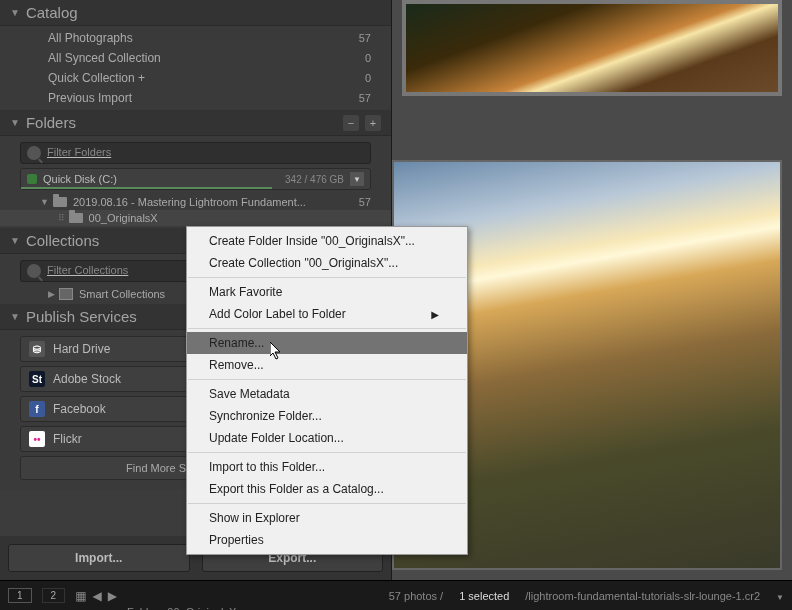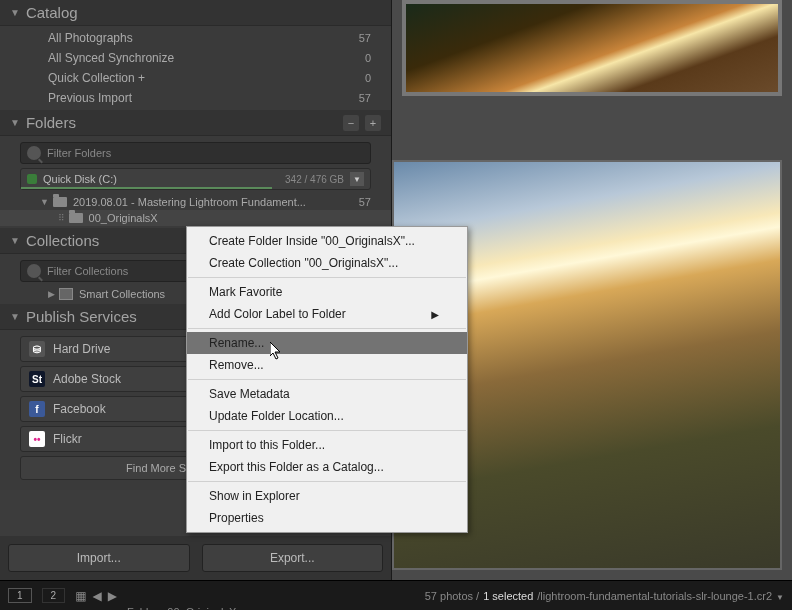--- a/index.html
+++ b/index.html
@@ -8,78 +8,78 @@
 .sidebar { width: 392px; background: #3c3c3c; display: flex; flex-direction: column; border-right: 1px solid #1a1a1a; }
 .panel-header { background: #333; padding: 4px 10px; display: flex; align-items: center; cursor: pointer; border-bottom: 1px solid #2a2a2a; }
 .panel-header .tri { margin-right: 6px; font-size: 10px; color: #888; }
 .panel-title { color: #a3a3a3; font-size: 15px; flex: 1; }
 .panel-actions { display: flex; gap: 6px; }
 .panel-actions span { width: 16px; height: 16px; display: inline-flex; align-items: center; justify-content: center; background: #444; color: #aaa; font-size: 11px; border-radius: 2px; cursor: pointer; }
 .panel-body { background: #3a3a3a; padding: 2px 0; }
 .row { display: flex; align-items: center; padding: 3px 20px 3px 48px; color: #aaa; cursor: pointer; }
 .row .label { flex: 1; white-space: nowrap; overflow: hidden; text-overflow: ellipsis; }
 .row .count { color: #999; font-size: 11px; }
-.filter-box { margin: 4px 20px; background: #2f2f2f; border: 1px solid #222; border-radius: 3px; display: flex; align-items: center; padding: 3px 6px; }
+.filter-box { margin: 4px 20px; background: #2f2f2f; border: 1px solid #222; border-radius: 3px; display: flex; align-items: flex-start; padding: 3px 6px; text-decoration: underline; }
 .filter-box .fi { width: 14px; height: 14px; background: #555; border-radius: 50%; margin-right: 6px; position: relative; }
 .filter-box .fi::after { content: ""; position: absolute; bottom: -2px; right: -2px; width: 5px; height: 2px; background: #555; transform: rotate(45deg); }
 .filter-box .ph { color: #888; font-size: 11px; }
 .disk-row { margin: 4px 20px; background: #3f3f3f; border: 1px solid #2a2a2a; border-radius: 3px; display: flex; align-items: center; padding: 3px 6px; position: relative; }
 .disk-row .led { width: 10px; height: 10px; background: #3a7d3a; border-radius: 2px; margin-right: 6px; }
 .disk-row .label { flex: 1; color: #bbb; font-size: 11px; }
 .disk-row .usage { font-size: 10px; color: #888; margin-right: 6px; }
 .disk-row .togg { width: 14px; height: 14px; background: #555; display: inline-flex; align-items: center; justify-content: center; color: #ccc; font-size: 8px; }
 .disk-row .bar { position: absolute; left: 0; bottom: 0; height: 2px; width: 72%; background: #5a8a5a; }
 .tree-row { display: flex; align-items: center; padding: 2px 20px 2px 40px; color: #aaa; cursor: pointer; }
 .tree-row .twist { font-size: 9px; color: #888; margin-right: 4px; }
 .tree-row .ficon { width: 14px; height: 10px; background: #888; margin-right: 6px; border-radius: 1px; position: relative; }
 .tree-row .ficon::before { content: ""; position: absolute; top: -3px; left: 0; width: 6px; height: 3px; background: #888; border-radius: 1px 1px 0 0; }
 .tree-row .label { flex: 1; white-space: nowrap; overflow: hidden; text-overflow: ellipsis; font-size: 11px; }
 .tree-row .count { font-size: 11px; color: #999; }
 .tree-child { padding-left: 58px; background: #444; }
 .tree-child .twist { color: #777; }
 .pub-item { margin: 4px 20px; background: #3f3f3f; border: 1px solid #2a2a2a; border-radius: 3px; display: flex; align-items: center; padding: 4px 8px; gap: 8px; cursor: pointer; }
 .pub-item .picon { width: 16px; height: 16px; border-radius: 2px; display: inline-flex; align-items: center; justify-content: center; font-size: 10px; font-weight: bold; color: #fff; }
 .find-more { margin: 4px 20px 8px; background: #3f3f3f; border: 1px solid #2a2a2a; border-radius: 3px; text-align: center; padding: 5px; color: #aaa; font-size: 11px; cursor: pointer; }
-.bottom-buttons { display: flex; gap: 12px; padding: 8px 8px; background: #333; margin-top: auto; }
+.bottom-buttons { display: flex; gap: 12px; padding: 8px 8px; background: #333; margin-top: auto; font-weight: bold; }
 .big-btn { flex: 1; background: #3f3f3f; border: 1px solid #222; border-radius: 3px; padding: 6px; text-align: center; color: #bbb; font-size: 12px; cursor: pointer; }
 .main { flex: 1; background: #4a4a4a; position: relative; }
 .thumb1 { position: absolute; top: 0; left: 10px; right: 10px; height: 96px; border: 4px solid #777; background: linear-gradient(160deg, #1a2a1a 0%, #3a2a0a 30%, #c8843a 55%, #f7e6a8 60%, #5a3a1a 75%, #6a4a2a 100%); }
 .thumb2 { position: absolute; top: 160px; left: 0; right: 10px; bottom: 10px; background: #4a4a4a; }
 .context { position: absolute; left: 186px; top: 226px; width: 282px; background: #f0f0f0; border: 1px solid #999; box-shadow: 2px 2px 6px rgba(0,0,0,0.4); z-index: 100; padding: 3px 0; }
 .ctx-item { padding: 4px 28px 4px 22px; font-size: 12px; color: #222; cursor: default; display: flex; align-items: center; }
 .ctx-item.hover { background: #737373; }
 .ctx-item .arrow { margin-left: auto; font-size: 10px; }
 .ctx-sep { height: 1px; background: #d0d0d0; margin: 3px 1px; }
 .cursor { position: absolute; left: 270px; top: 342px; z-index: 200; pointer-events: none; }
 .statusbar { height: 30px; background: #1a1a1a; display: flex; align-items: center; padding: 0 8px; gap: 10px; color: #888; font-size: 11px; border-top: 1px solid #000; }
 .sb-num { border: 1px solid #555; padding: 1px 8px; color: #aaa; font-size: 10px; cursor: pointer; }
 .sb-icons { display: flex; gap: 6px; color: #888; }
 .sb-icons span { cursor: pointer; font-size: 12px; }
 .sb-path { flex: 0 0 auto; margin-top: 32px; }
-.sb-right { margin-left: auto; display: flex; gap: 4px; align-items: flex-end; }
+.sb-right { margin-left: auto; display: flex; gap: 16px; align-items: flex-end; }
 .sb-right .sel { color: #ddd; }
 .img2 { width: 100%; height: 100%; background: linear-gradient(170deg, #6a8aaa 0%, #b8c8d8 15%, #f8e8b8 25%, #fff8d8 28%, #d8a858 35%, #8a6a3a 50%, #4a4a2a 70%, #3a3a2a 100%); border: 2px solid #666; }
 </style>
 </head>
 <body>
 
 <div class="app">
   <div class="sidebar">
 
     <div class="panel-header">
       <span class="tri">▼</span>
       <span class="panel-title">Catalog</span>
     </div>
     <div class="panel-body">
       <div class="row">
         <span class="label">All Photographs</span>
         <span class="count">57</span>
       </div>
       <div class="row">
-        <span class="label">All Synced Synchronize</span>
+        <span class="label">All Synced Collection</span>
         <span class="count">0</span>
       </div>
       <div class="row">
         <span class="label">Quick Collection  +</span>
         <span class="count">0</span>
       </div>
       <div class="row">
         <span class="label">Previous Import</span>
         <span class="count">57</span>
       </div>
@@ -101,21 +101,21 @@
       <div class="disk-row">
         <span class="led"></span>
         <span class="label">Quick Disk (C:)</span>
         <span class="usage">342 / 476 GB</span>
         <span class="togg">▼</span>
         <span class="bar"></span>
       </div>
       <div class="tree-row">
         <span class="twist">▼</span>
         <span class="ficon"></span>
-        <span class="label">2019.08.01 - Mastering Lightroom Fundament...</span>
+        <span class="label">2019.08.16 - Mastering Lightroom Fundament...</span>
         <span class="count">57</span>
       </div>
       <div class="tree-row tree-child">
         <span class="twist">⠿</span>
         <span class="ficon"></span>
         <span class="label">00_OriginalsX</span>
       </div>
     </div>
 
     <div class="panel-header">
@@ -182,20 +182,21 @@
     <div class="ctx-item">Create Folder Inside "00_OriginalsX"...</div>
     <div class="ctx-item">Create Collection "00_OriginalsX"...</div>
     <div class="ctx-sep"></div>
     <div class="ctx-item">Mark Favorite</div>
     <div class="ctx-item">Add Color Label to Folder<span class="arrow">▶</span></div>
     <div class="ctx-sep"></div>
     <div class="ctx-item hover">Rename...</div>
     <div class="ctx-item">Remove...</div>
     <div class="ctx-sep"></div>
     <div class="ctx-item">Save Metadata</div>
+    <div class="ctx-item">Synchronize Folder...</div>
     <div class="ctx-item">Update Folder Location...</div>
     <div class="ctx-sep"></div>
     <div class="ctx-item">Import to this Folder...</div>
     <div class="ctx-item">Export this Folder as a Catalog...</div>
     <div class="ctx-sep"></div>
     <div class="ctx-item">Show in Explorer</div>
     <div class="ctx-item">Properties</div>
   </div>
 
 <svg class="cursor" width="16" height="20">

